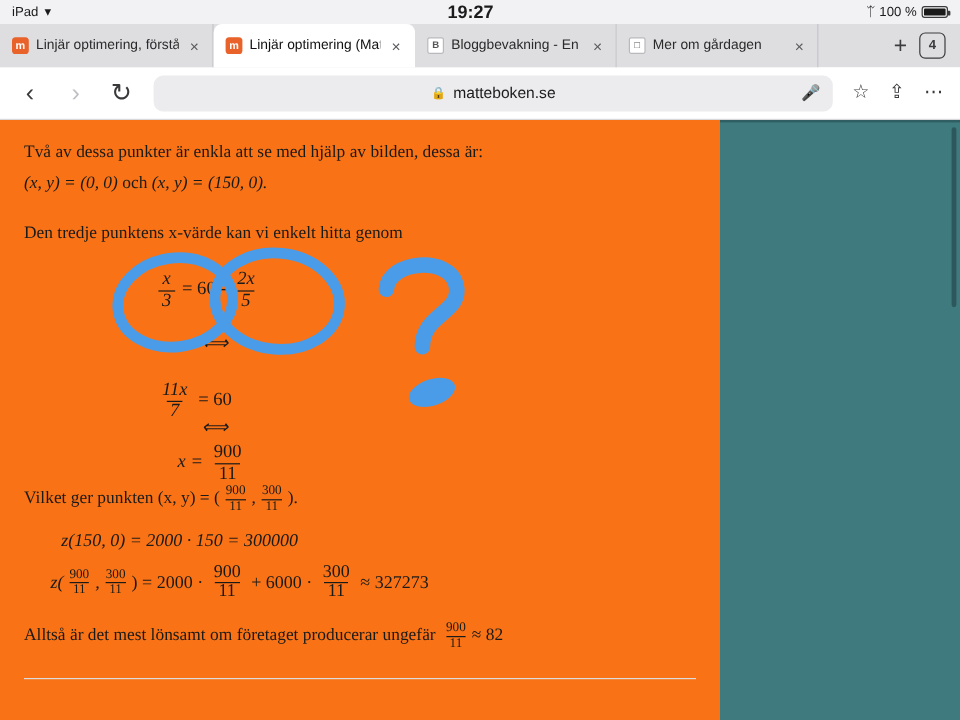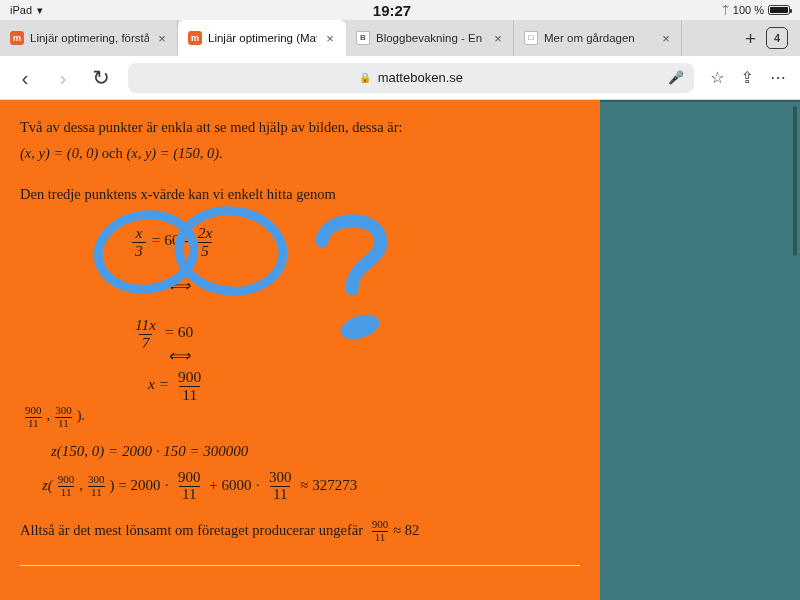--- a/index.html
+++ b/index.html
@@ -367,21 +367,21 @@
         </svg>
         <svg class="doodle" style="left:288px; top:-8px;" width="100" height="130" viewBox="0 0 100 130">
           <path d="M14 30 C16 6, 66 2, 72 26 C78 50, 44 50, 44 78" fill="none" stroke="#4a9ce8" stroke-width="13" stroke-linecap="round"></path>
         </svg>
         <svg class="doodle" style="left:312px; top:88px;" width="60" height="40" viewBox="0 0 60 40">
           <ellipse cx="28" cy="20" rx="20" ry="11" fill="#4a9ce8" transform="rotate(-18 28 20)"></ellipse>
         </svg>
       </div>
 
       <p class="para" style="margin-top:0px;">
-        <span class="frac small">
+        <span>Vilket ger punkten (x, y) = (</span><span class="frac small">
             <span class="num upright">900</span>
             <span class="den upright">11</span>
           </span><span>,</span><span class="frac small">
             <span class="num upright">300</span>
             <span class="den upright">11</span>
           </span><span>).</span>
       </p>
 
 
       <div class="eqlist">

